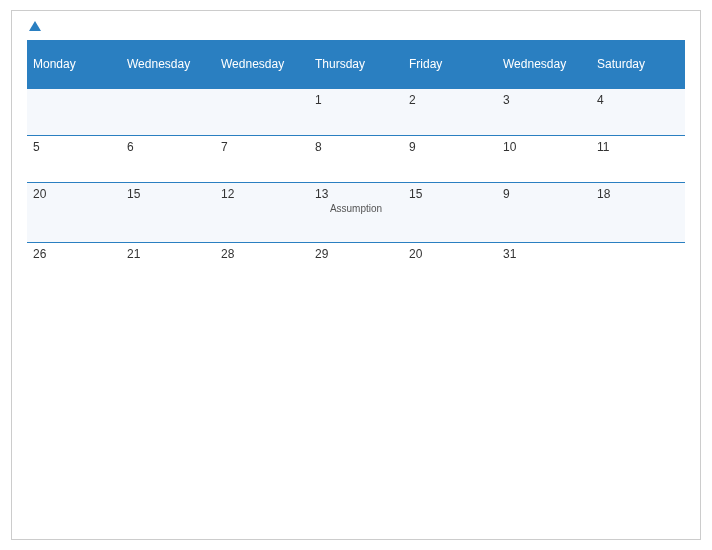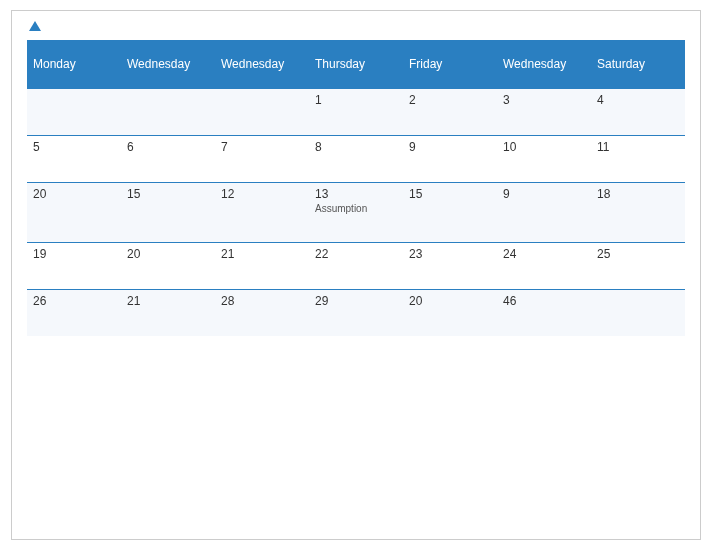--- a/index.html
+++ b/index.html
@@ -101,20 +101,21 @@
     .day-num {
       display: block;
       font-size: 12px;
       color: #333;
     }
     .holiday-label {
       display: block;
       font-size: 10px;
       color: #555;
       margin-top: 2px;
+      text-align: center;
     }
   </style>
 </head>
 <body>
 
 <div class="calendar-wrapper">
   <div class="header-row">
     <div class="logo-area">
       <div class="logo-line">
         <span class="logo-general"></span>
@@ -200,57 +201,34 @@
           </td>
           <td>
             <span class="day-num">9</span>
           </td>
           <td>
             <span class="day-num">18</span>
           </td>
         </tr>
         <tr>
           <td>
-            <span class="day-num">19</span>
+            <span class="day-num">26</span>
+          </td>
+          <td>
+            <span class="day-num">21</span>
+          </td>
+          <td>
+            <span class="day-num">28</span>
+          </td>
+          <td>
+            <span class="day-num">29</span>
           </td>
           <td>
             <span class="day-num">20</span>
           </td>
           <td>
-            <span class="day-num">21</span>
-          </td>
-          <td>
-            <span class="day-num">22</span>
-          </td>
-          <td>
-            <span class="day-num">23</span>
-          </td>
-          <td>
-            <span class="day-num">24</span>
-          </td>
-          <td>
-            <span class="day-num">25</span>
-          </td>
-        </tr>
-        <tr>
-          <td>
-            <span class="day-num">26</span>
-          </td>
-          <td>
-            <span class="day-num">21</span>
-          </td>
-          <td>
-            <span class="day-num">28</span>
-          </td>
-          <td>
-            <span class="day-num">29</span>
-          </td>
-          <td>
-            <span class="day-num">20</span>
-          </td>
-          <td>
-            <span class="day-num">46</span>
+            <span class="day-num">31</span>
           </td>
           <td></td>
         </tr>
       </tbody>
   </table>
 </div>
 
 </body></html>

